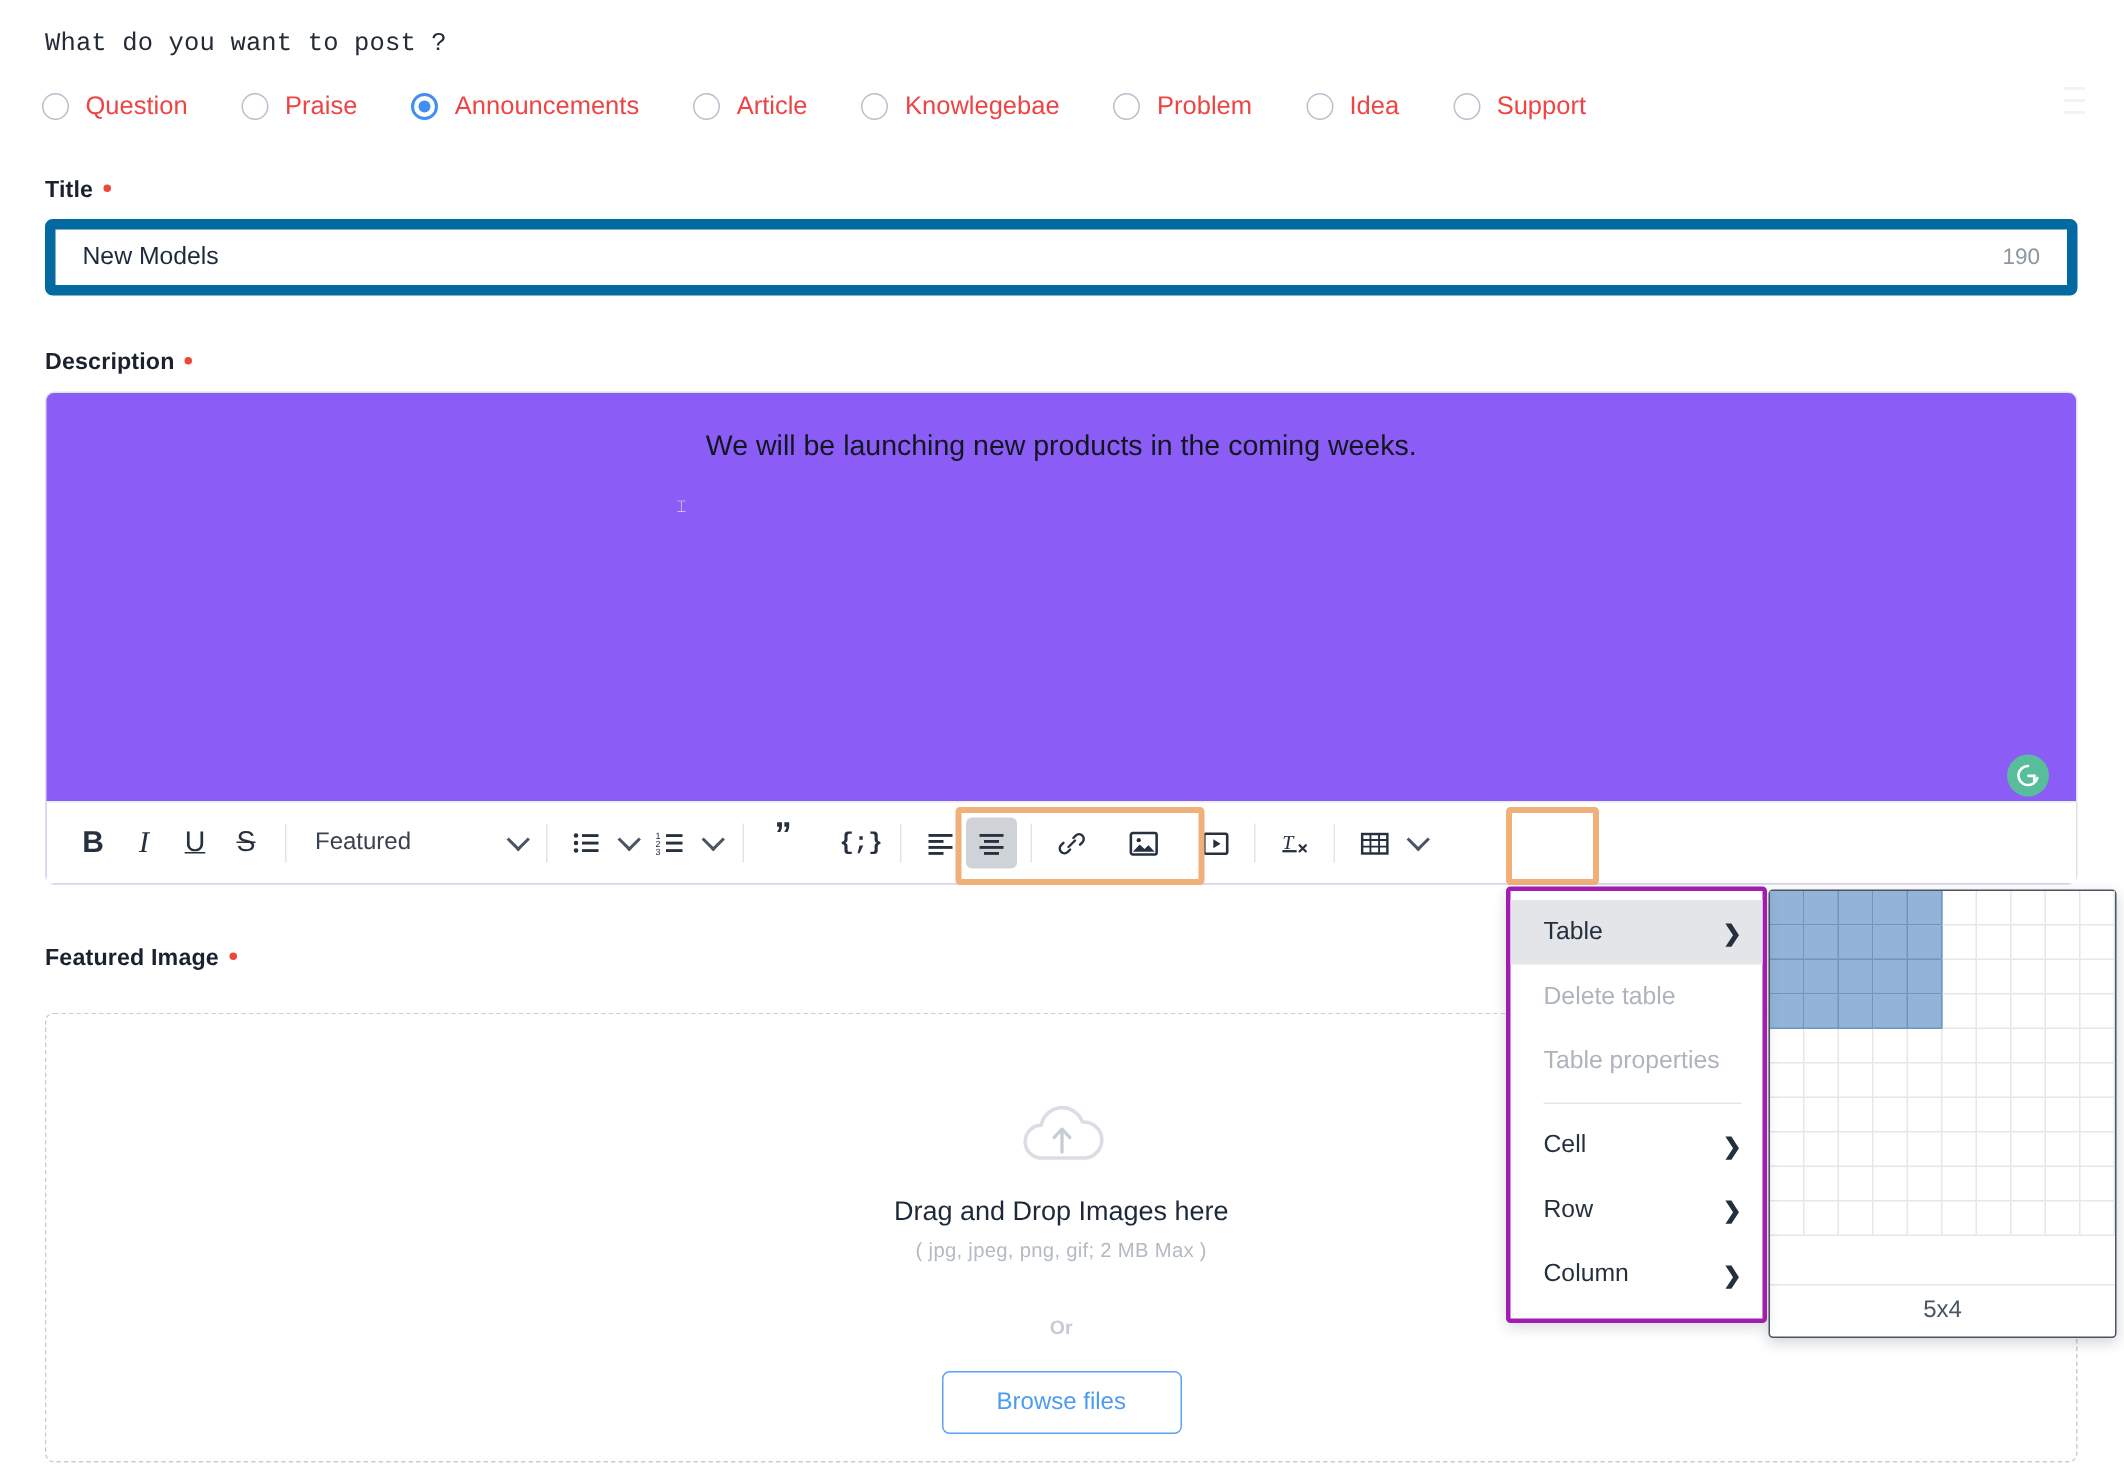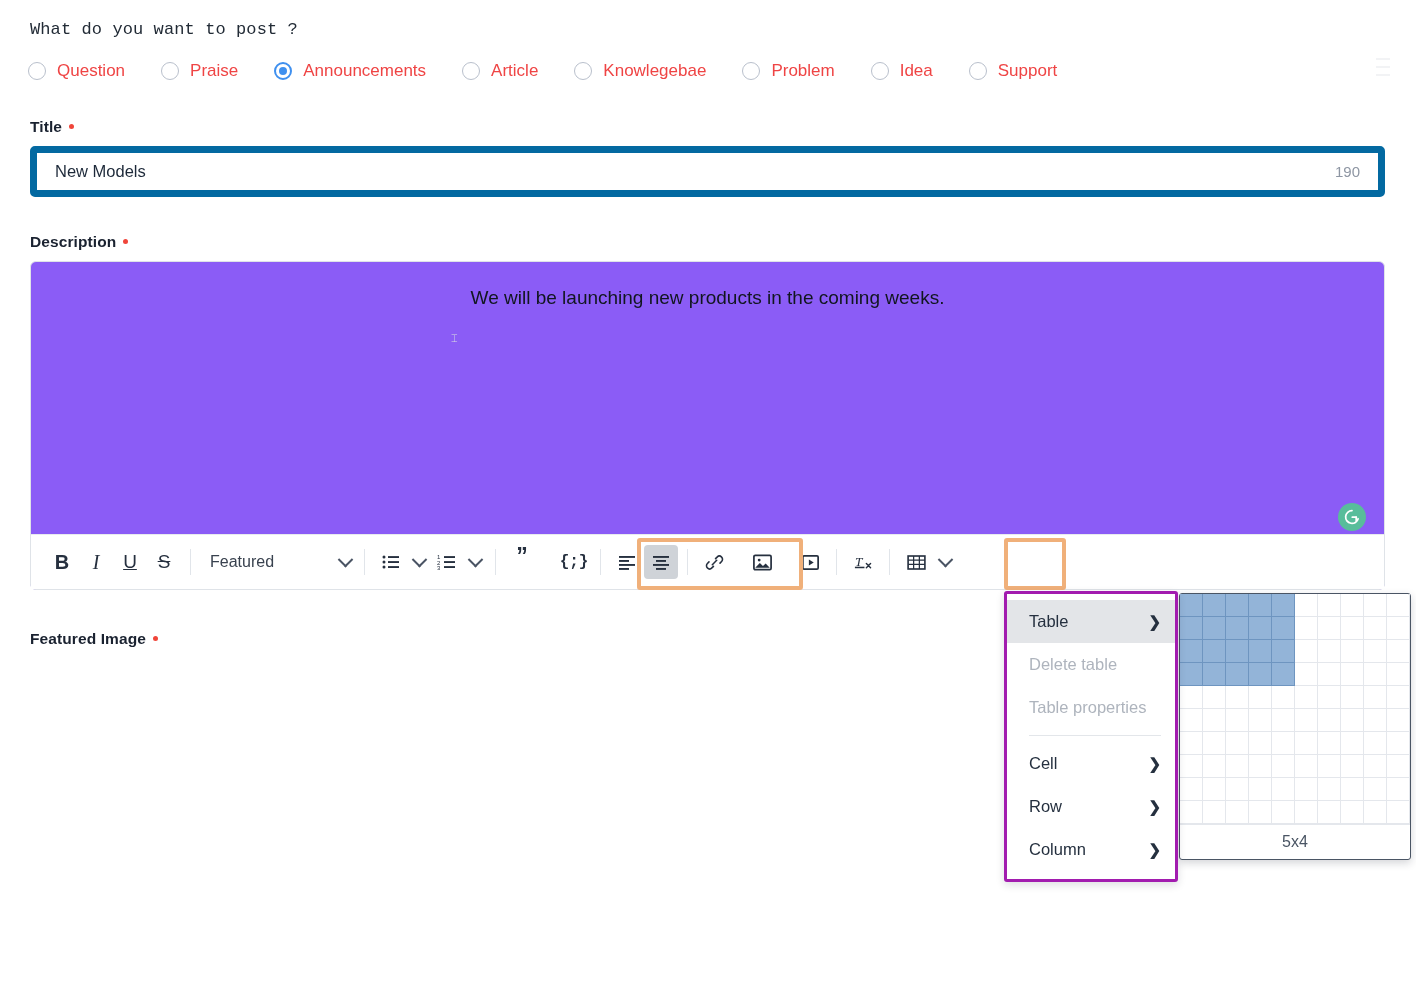--- a/index.html
+++ b/index.html
@@ -334,20 +334,21 @@
     border-bottom: 1px solid #6e95c0;
   }
   .grid-label {
     height: 35px;
     display: flex;
     align-items: center;
     justify-content: center;
     font-size: 16px;
     color: #4a5564;
     border-top: 1px solid #e4e7ec;
+    margin-top: 32px;
   }
 </style>
 </head>
 <body>
 
 <div class="page">
 
   <div class="post-question">What do you want to post ?</div>
 
   <div class="radio-row">
@@ -532,20 +533,33 @@
     </div>
   </div>
 
   <div class="hl-box" id="hl-align"></div>
   <div class="hl-box" id="hl-table"></div>
 
   <div class="field-label lbl-feat">
     <span>Featured Image</span><span class="req-dot"></span>
   </div>
 
+  <div class="drop-zone">
+    <div class="cloud-icon">
+      <svg width="64" height="46" viewBox="0 0 64 46" aria-hidden="true">
+        <path d="M17 40a11 11 0 0 1 1.2-21.9A14.2 14.2 0 0 1 45.6 16a9.6 9.6 0 0 1 1.8 24H17z" fill="none" stroke="#dadee4" stroke-width="2.4" stroke-linejoin="round"></path>
+        <path d="M32 36V21" stroke="#c7ccd4" stroke-width="2.2" stroke-linecap="round"></path>
+        <path d="M26.8 26.3L32 20.8l5.2 5.5" fill="none" stroke="#c7ccd4" stroke-width="2.2" stroke-linecap="round" stroke-linejoin="round"></path>
+      </svg>
+    </div>
+    <div class="dz-title">Drag and Drop Images here</div>
+    <div class="dz-sub">( jpg, jpeg, png, gif; 2 MB Max )</div>
+    <div class="dz-or">Or</div>
+    <button class="browse-btn">Browse files</button>
+  </div>
 
   <div class="ctx-menu">
     <div class="ctx-item hover">
       <span>Table</span>
       <span class="ctx-arrow">❯</span>
     </div>
     <div class="ctx-item disabled">
       <span>Delete table</span>
     </div>
     <div class="ctx-item disabled">

